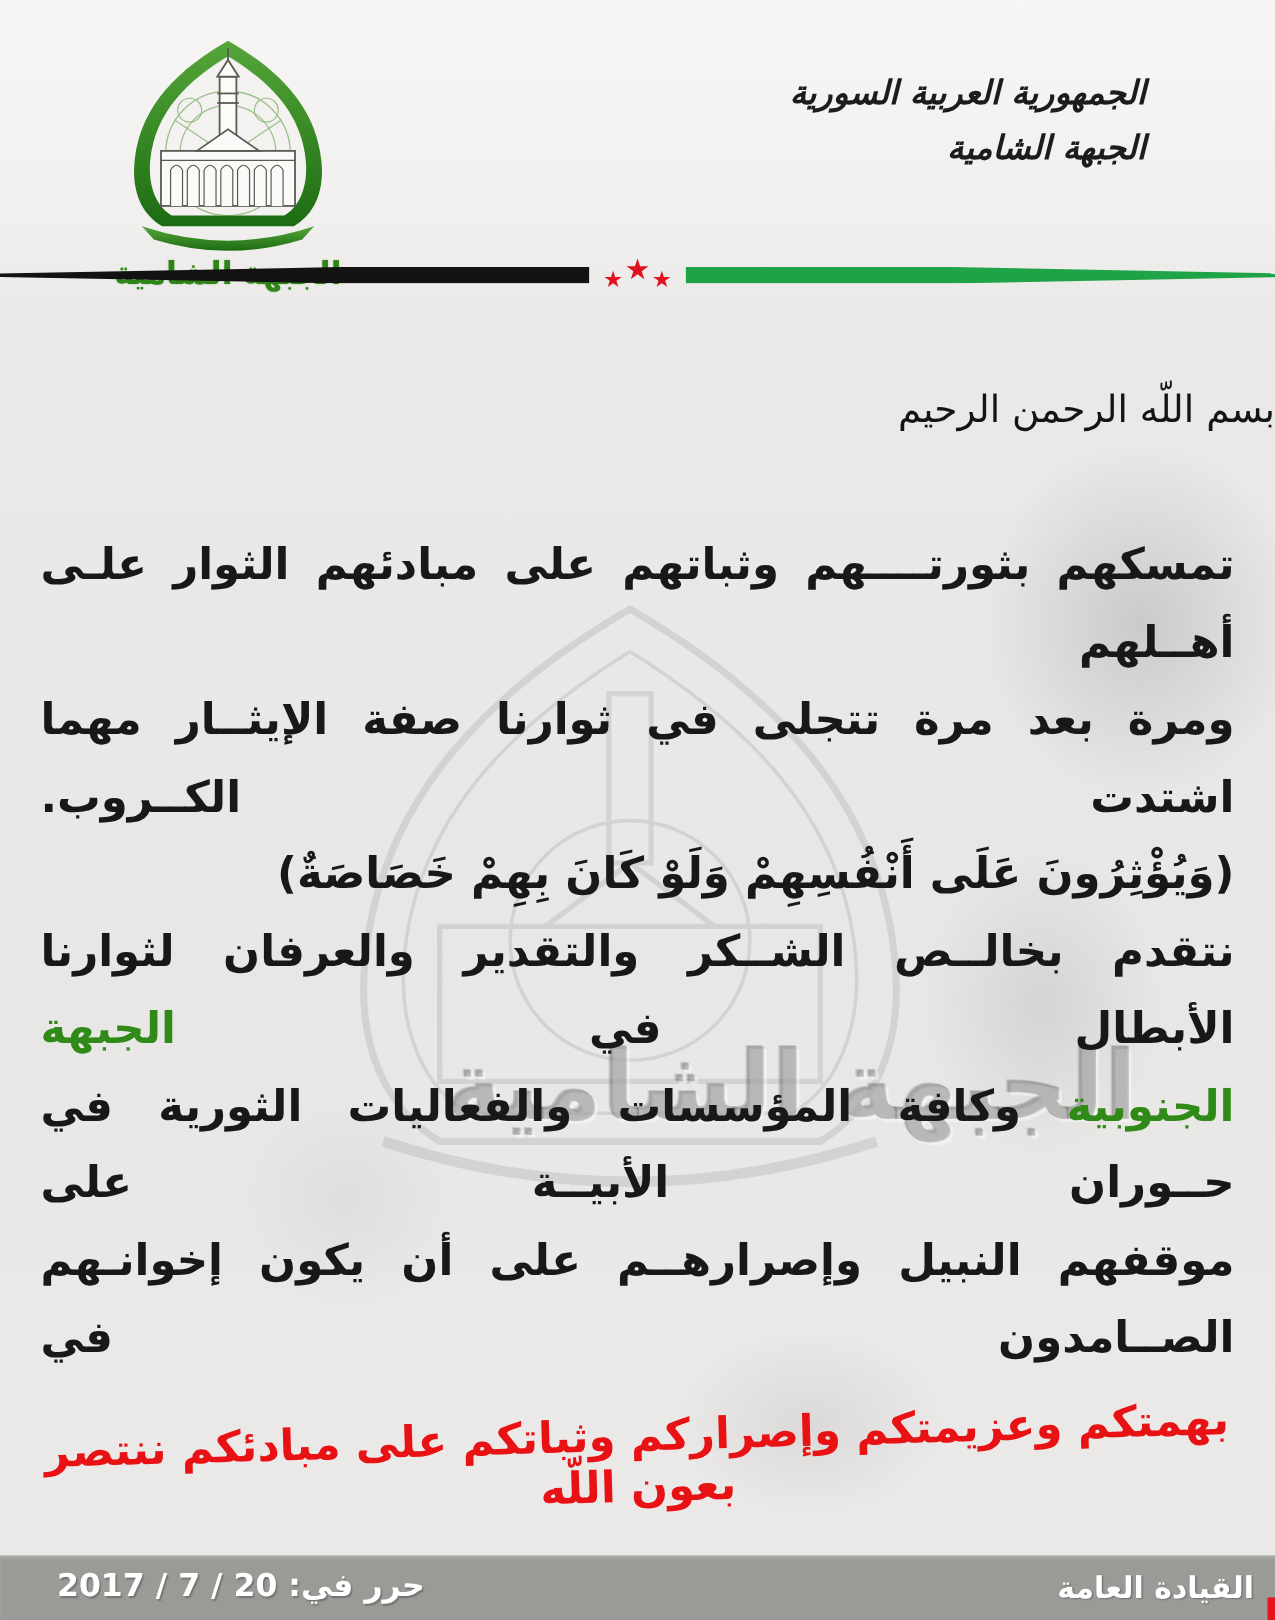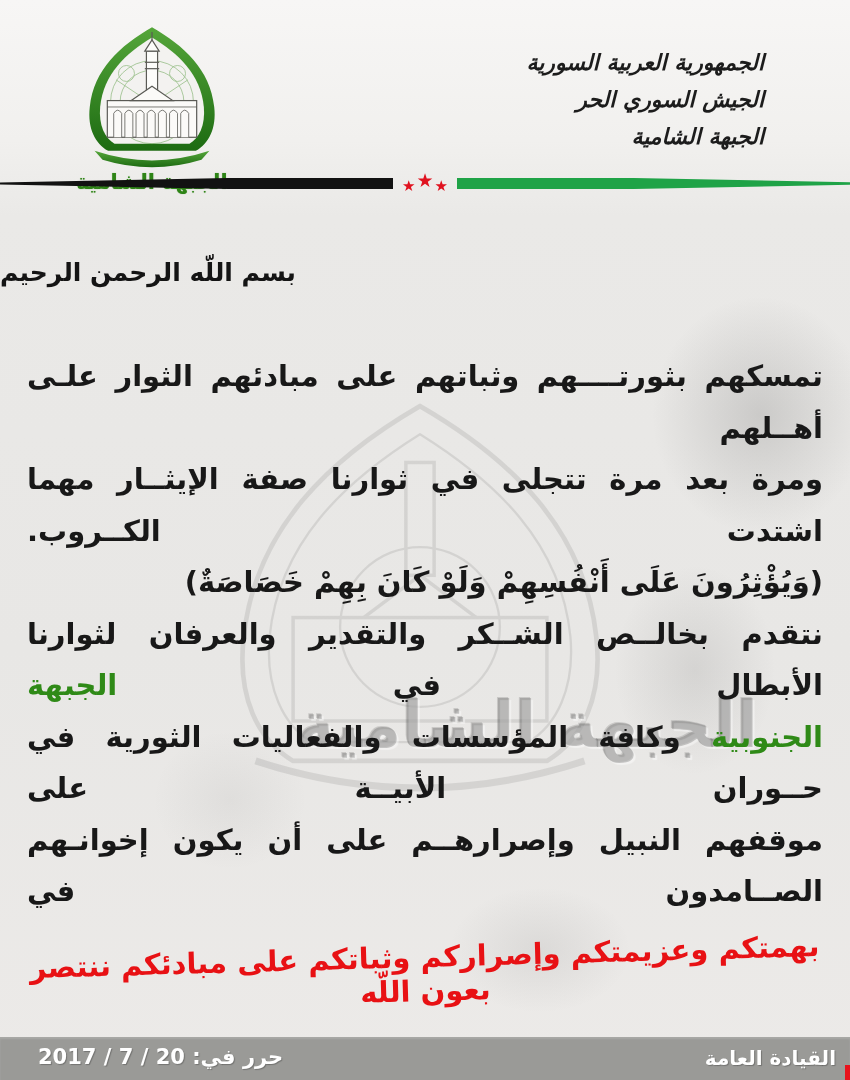--- a/index.html
+++ b/index.html
@@ -37,22 +37,22 @@
   .star { color:#e0121f; font-size:15px; line-height:15px; margin-top:8px; }
   .star.mid { font-size:19px; line-height:19px; margin-top:0; padding:0 1px; }
 
   
   .wm-svg { position:absolute; left:185px; top:392px; opacity:.16; }
   .wm-text { position:absolute; left:398px; top:688px; width:360px; direction:rtl;
     font-size:64px; font-weight:bold; color:rgba(90,90,90,.30); white-space:nowrap;
     text-shadow: 2px 2px 1px rgba(255,255,255,.45), -1px -1px 0 rgba(60,60,60,.18); }
 
   
-  .basmala { position:absolute; top:258px; left:0; width:100%; text-align:left;
-    font-size:25px; font-weight:bold; color:#141414; direction:rtl; }
+  .basmala { position:absolute; top:258px; left:0; width:100%; text-align:right;
+    font-size:25px; font-weight:normal; color:#141414; direction:rtl; }
   .statement { position:absolute; top:351px; left:27px; right:27px; direction:rtl;
     font-size:29px; font-weight:bold; color:#181818; line-height:51.5px; }
   .bline { white-space:normal; }
   .bline.just { text-align:justify; text-align-last:justify; }
   .bline.right { text-align:right; }
   .bline.center { text-align:right; }
   .closing-red { position:absolute; top:940px; left:0; width:100%; text-align:center;
     direction:rtl; font-size:29px; font-weight:bold; transform:rotate(-1.6deg); }
 
   
@@ -124,21 +124,20 @@
         </g>
       </g>
 
       <path d="M28 159 Q100 183 172 159 L162 170 Q100 189 38 170 Z" fill="url(#gGreen)"></path>
     </svg>
     <div class="logo-caption">الجبهة الشامية</div>
   </div>
 
   <div class="org-block">
     <div>الجمهورية العربية السورية</div>
-    <div>الجيش السوري الحر</div>
     <div>الجبهة الشامية</div>
   </div>
 
   <div class="divider">
     <div class="bar-black" style="background: rgb(18, 18, 18);"></div>
     <div class="stars">
       <span class="star" style="color: rgb(224, 18, 31);">★</span>
       <span class="star mid" style="color: rgb(224, 18, 31);">★</span>
       <span class="star" style="color: rgb(224, 18, 31);">★</span>
     </div>

